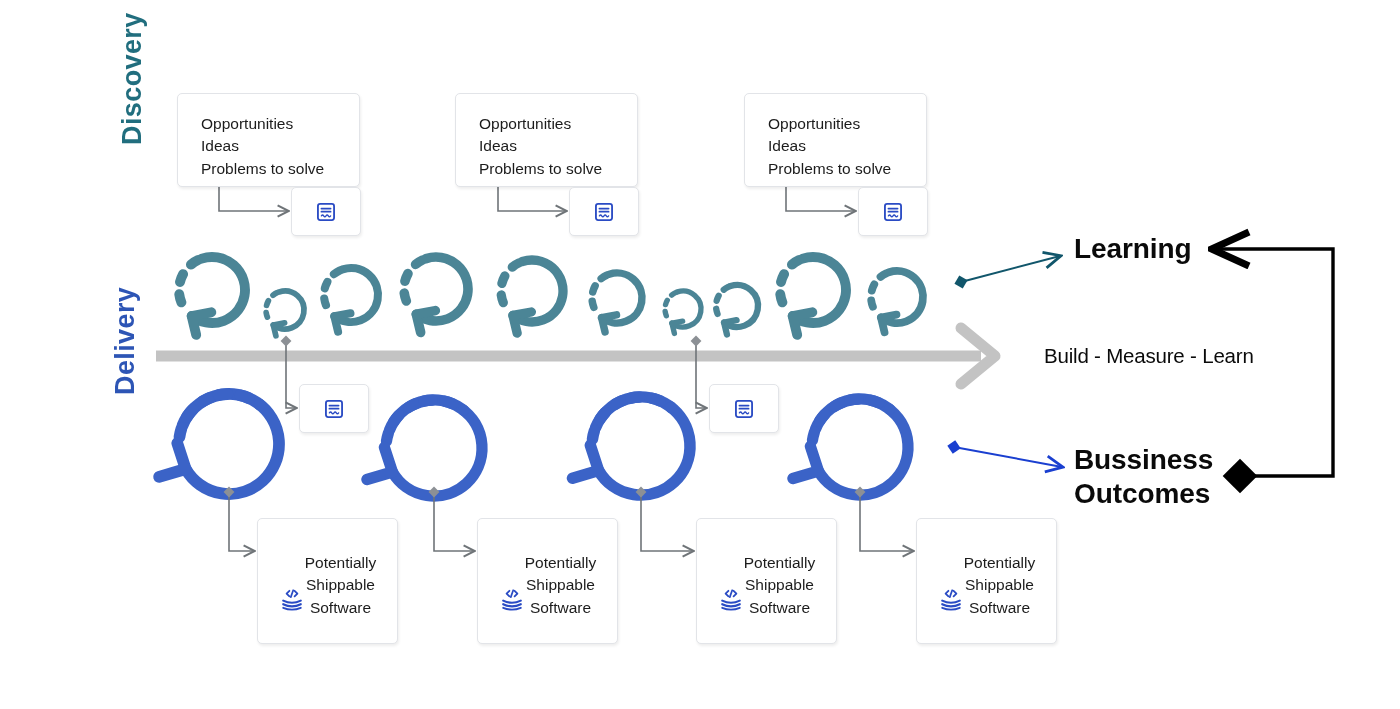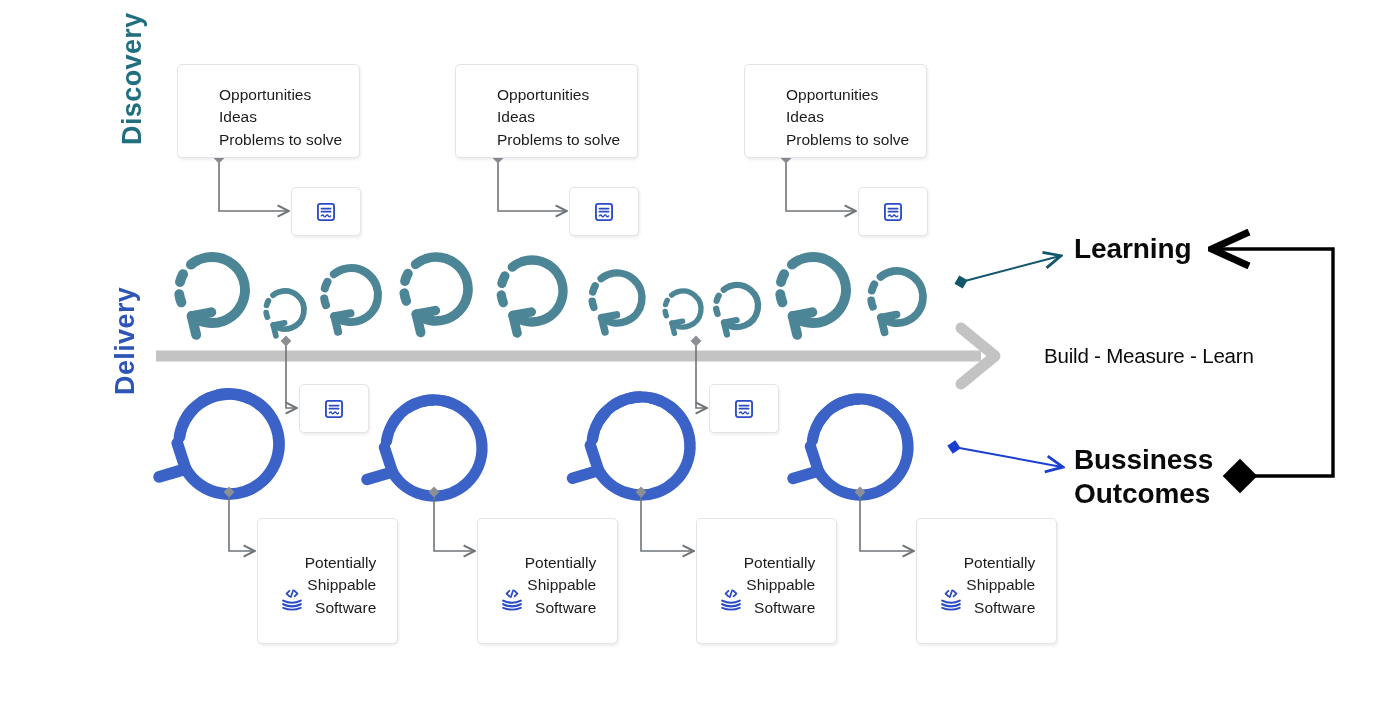--- a/index.html
+++ b/index.html
@@ -33,34 +33,35 @@
     box-shadow: 1px 2px 3px rgba(0,0,0,0.07);
     box-sizing: border-box;
   }
   .card-text {
     font-size: 15.5px;
     line-height: 1.45;
     color: #1c1c1c;
     white-space: pre-line;
   }
   .idea-card {
-    padding: 19px 0 0 41px;
+    padding: 19px 0 0 23px;
+    margin-top: 29px;
   }
   .doc-card {
     display: flex;
     align-items: center;
     justify-content: center;
   }
   .ship-card {
     padding-top: 20px;
     text-align: center;
   }
   .ship-card .card-text {
     display: inline-block;
-    text-align: right;
+    text-align: center;
     margin-top: 13px;
   }
   .side-label {
     position: absolute;
     font-size: 27px;
     font-weight: bold;
     letter-spacing: 0.4px;
     transform-origin: left top;
     white-space: nowrap;
   }

